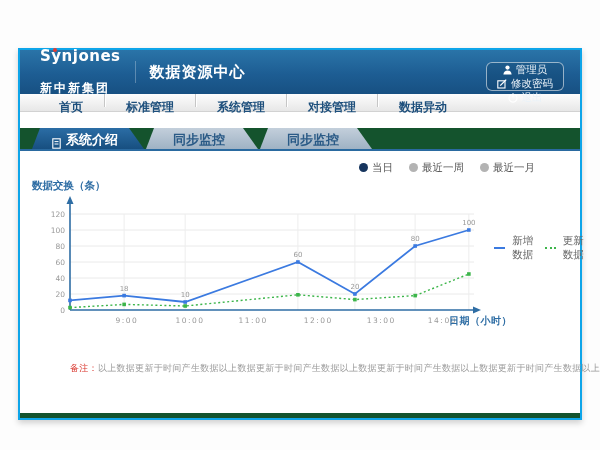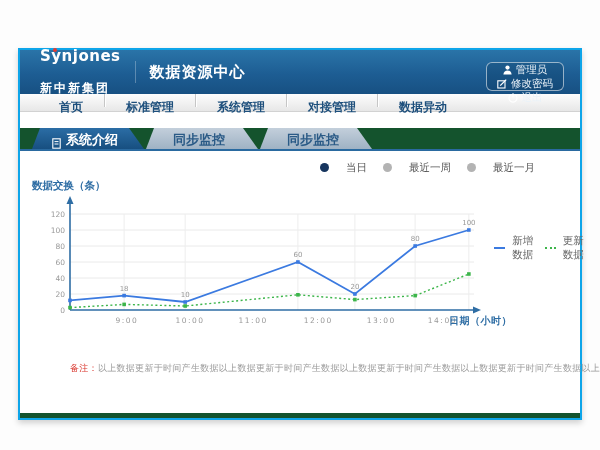--- a/index.html
+++ b/index.html
@@ -38,21 +38,21 @@
          font-size:13px; font-weight:bold; color:#2a5a86; cursor:pointer; margin-right:2px;
          background:linear-gradient(180deg,#c3cfdb,#9fb2c4);
          clip-path:polygon(0 100%, 8px 0, calc(100% - 15px) 0, 100% 100%); padding:8px 16px 0 10px; }
   .tab.active { background:linear-gradient(180deg,#2b6da5,#174f80); color:#fff; }
   .tab-blue-rule { height:2px; background:#2a6aa0; }
 
   
   .panel { background:#fff; height:262px; position:relative; }
 
   .radio-row { display:flex; justify-content:flex-end; align-items:center; gap:16px; padding:9px 45px 0 0; height:24px; }
-  .radio { display:flex; align-items:center; gap:17px; font-size:10.5px; color:#555; cursor:pointer; }
+  .radio { display:flex; align-items:center; gap:4px; font-size:10.5px; color:#555; cursor:pointer; }
   .radio-dot { width:9px; height:9px; border-radius:50%; background:#b3b3b3; }
   .radio.selected .radio-dot { background:#16355e; }
 
   .y-axis-title { margin:4px 0 0 12px; font-size:10.5px; font-weight:bold; color:#2e6da4; height:15px; }
 
   .chart-row { position:relative; height:150px; }
   .chart-row svg { display:block; margin-left:18px; }
   .tick { font-size:7.5px; fill:#999; }
   .xtick { letter-spacing:1.5px; }
   .dlabel { font-size:7px; fill:#999; }

